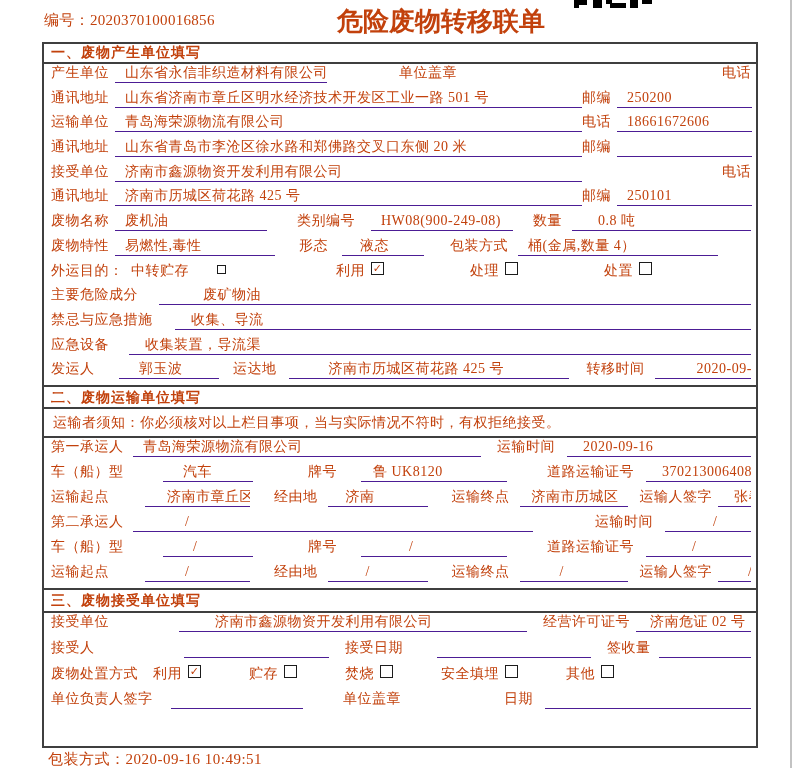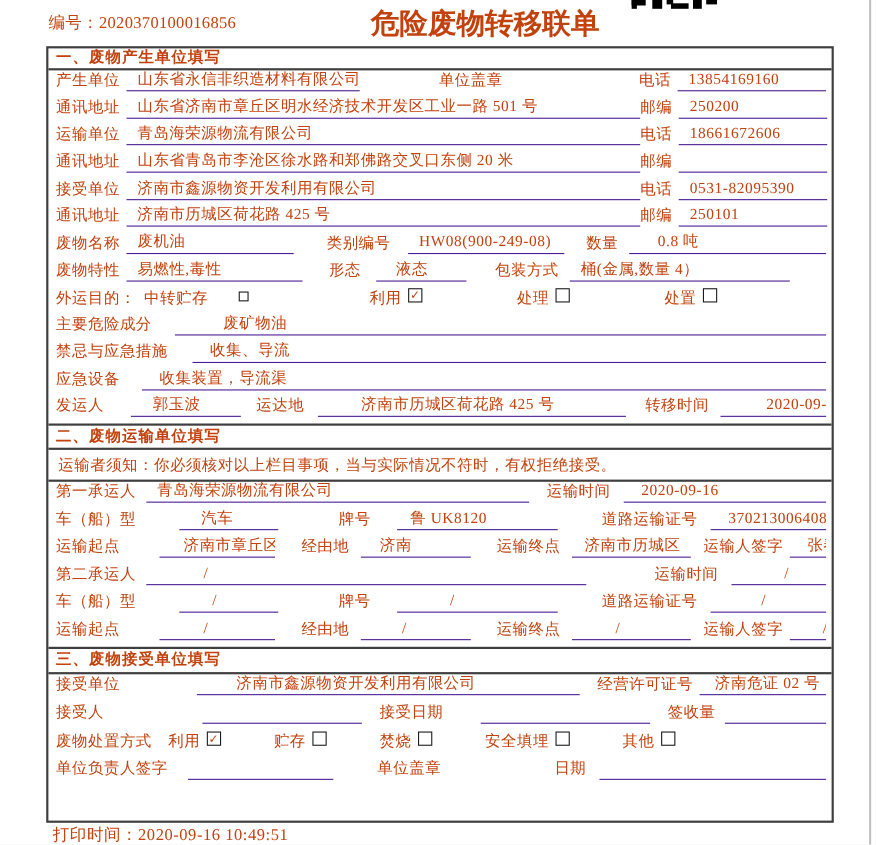--- a/index.html
+++ b/index.html
@@ -54,21 +54,20 @@
 
     <div class="sec-title">一、废物产生单位填写</div>
     <div class="rows rs1">
 
       <div class="row">
         <span class="lb" style="width:64px">产生单位</span>
         <span class="u" style="width:212px">山东省永信非织造材料有限公司</span>
         <span class="lb" style="margin-left:72px">单位盖章</span>
         <span class="sp"></span>
         <span class="lb">电话</span>
-        <span class="u" style="width:135px;margin-left:6px">13854169160</span>
       </div>
 
       <div class="row">
         <span class="lb" style="width:64px">通讯地址</span>
         <span class="u" style="width:467px">山东省济南市章丘区明水经济技术开发区工业一路 501 号</span>
         <span class="sp"></span>
         <span class="lb">邮编</span>
         <span class="u" style="width:135px;margin-left:6px">250200</span>
       </div>
 
@@ -86,21 +85,20 @@
         <span class="sp"></span>
         <span class="lb">邮编</span>
         <span class="u" style="width:135px;margin-left:6px"></span>
       </div>
 
       <div class="row">
         <span class="lb" style="width:64px">接受单位</span>
         <span class="u" style="width:467px">济南市鑫源物资开发利用有限公司</span>
         <span class="sp"></span>
         <span class="lb">电话</span>
-        <span class="u" style="width:135px;margin-left:6px">0531-82095390</span>
       </div>
 
       <div class="row">
         <span class="lb" style="width:64px">通讯地址</span>
         <span class="u" style="width:467px">济南市历城区荷花路 425 号</span>
         <span class="sp"></span>
         <span class="lb">邮编</span>
         <span class="u" style="width:135px;margin-left:6px">250101</span>
       </div>
 
@@ -274,14 +272,14 @@
       <div class="row">
         <span class="lb" style="width:112px">单位负责人签字</span>
         <span class="u" style="width:132px;margin-left:8px"></span>
         <span class="lb" style="margin-left:40px">单位盖章</span>
         <span class="lb" style="margin-left:103px">日期</span>
         <span class="u uf" style="margin-left:12px"></span>
       </div>
     </div>
   </div>
 
-  <div class="footer"><span>打印时间：</span><span>2020-09-16  10:49:51</span></div>
+  <div class="footer"><span>包装方式：</span><span>2020-09-16  10:49:51</span></div>
 </div>
 
 </body></html>

